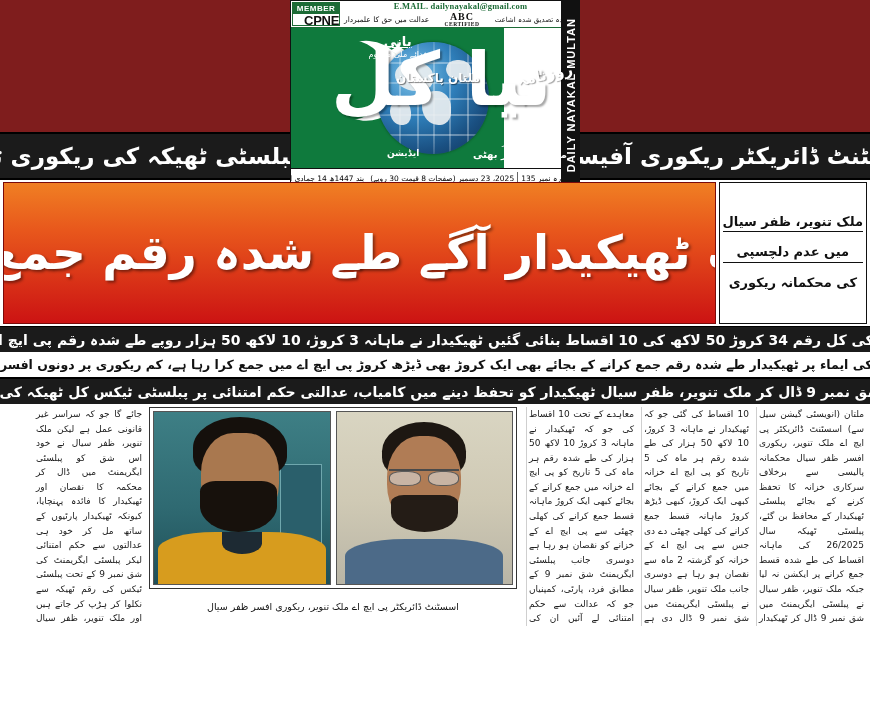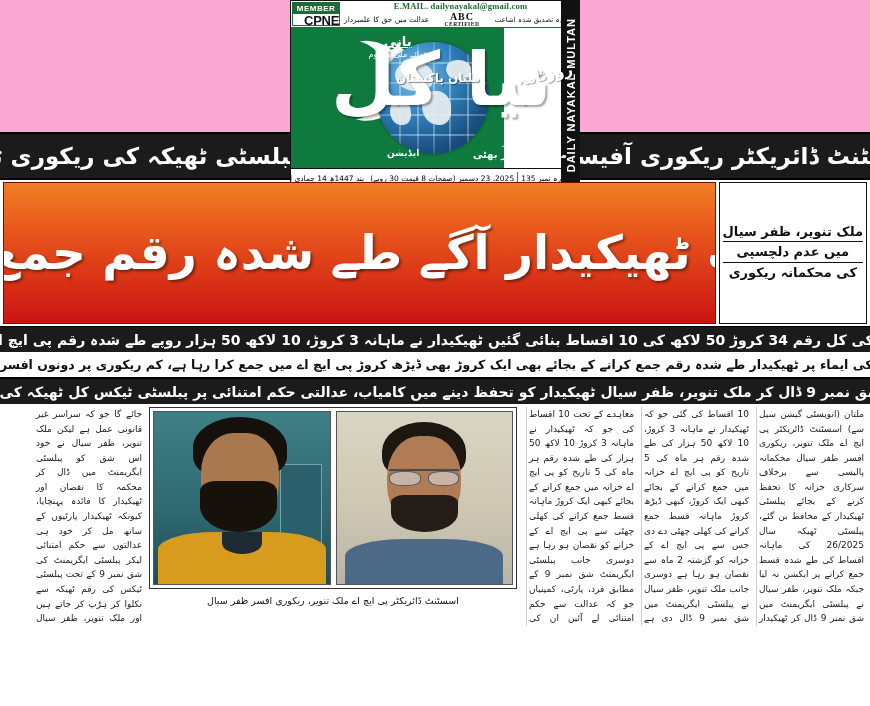--- a/index.html
+++ b/index.html
@@ -11,21 +11,21 @@
     width: 870px; height: 706px;
     position: relative;
     font-family: "DejaVu Sans", "Liberation Sans", sans-serif;
     overflow: hidden;
   }
 
   
   .masthead-wrap {
     width: 870px; height: 132px;
     position: relative;
-    background: #f9a8d4;
+    background: #7f1d1d;
   }
   .masthead {
     position: absolute;
     left: 290px; top: 0;
     width: 290px; height: 188px;
     border: 1px solid #111;
     background: #ffffff;
     overflow: hidden;
   }
   
@@ -252,21 +252,21 @@
     text-shadow: 2px 2px 3px rgba(0,0,0,.45);
     padding: 0 4px;
   }
   .head-sidebox {
     flex: 0 0 108px;
     border: 1.5px solid #111;
     background: #ffffff;
     display: flex; flex-direction: column;
     justify-content: center; align-items: center;
     padding: 4px 3px;
-    gap: 2px;
+    gap: 12px;
   }
   .head-sidebox div {
     font-size: 13px; font-weight: bold; color: #111;
     white-space: nowrap; line-height: 1.2;
     text-align: center;
     border-bottom: 1px solid #111;
     padding-bottom: 2px; width: 100%;
   }
   .head-sidebox div:last-child { border-bottom: none; }
 
@@ -375,21 +375,21 @@
   }
   .p-right .shirt {
     position:absolute; left:2%; bottom:0; width:96%; height:30%;
     background:#d79c1e; border-radius:34% 34% 0 0;
   }
   .p-right .shirt:after {
     content:""; position:absolute; left:38%; top:0; width:24%; height:42%;
     background:#1d2a33; border-radius:0 0 50% 50%;
   }
   .photo-caption {
-    margin-top: 6px;
+    margin-top: 12px;
     text-align: center;
     font-size: 9.5px;
     color: #111;
     white-space: nowrap;
   }
 </style>
 </head>
 <body>
 
 <div class="masthead-wrap">

